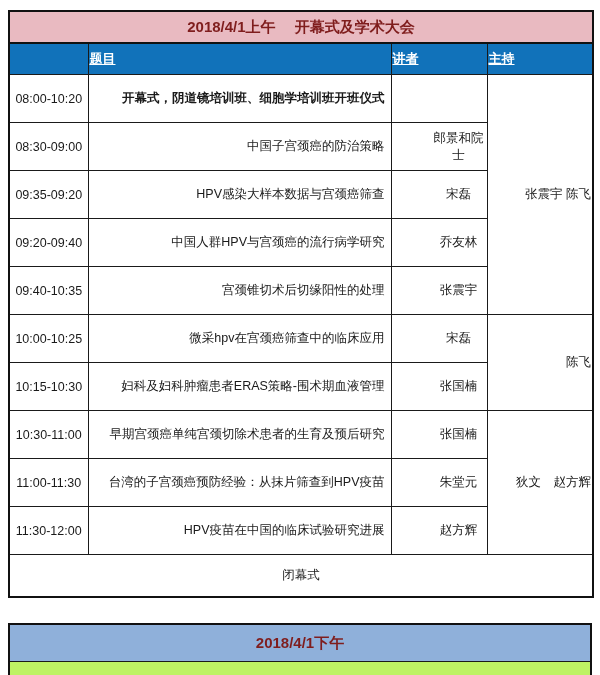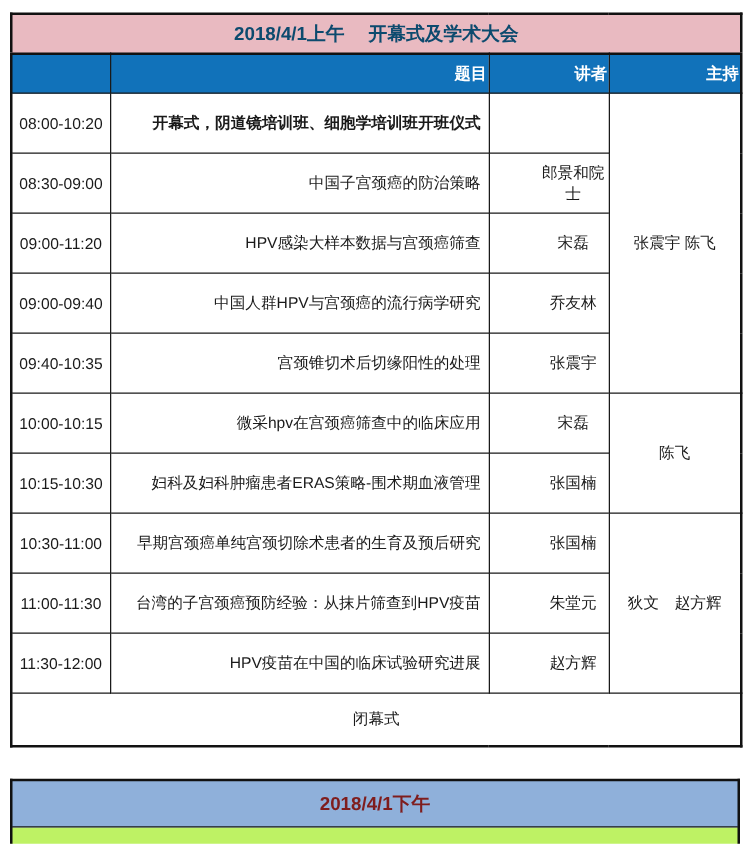--- a/index.html
+++ b/index.html
@@ -20,41 +20,42 @@
   }
   .t1 { border: 2px solid #111111; }
   .t1 th, .t1 td { border: 1px solid #1a1a1a; }
 
   .pink-header {
     background: #e9bac1;
     height: 28px;
     font-size: 15px;
     font-weight: bold;
     text-align: center;
-    color: #0c4a6e;
+    color: #7f1d1d;
     border-bottom: 2px solid #111111 !important;
   }
   .blue-head th {
     background: #1172ba;
     color: #ffffff;
     font-size: 13px;
     font-weight: bold;
     height: 28px;
-    text-align: right;
+    text-align: left;
+    text-decoration: underline;
   }
   .t1 tbody td {
     height: 39px;
     font-size: 12.5px;
     background: #ffffff;
   }
   td.time { text-align: center; padding: 0 2px; }
   td.title { text-align: right; padding: 4px 6px; }
   td.bold-title { font-weight: bold; }
   td.speaker { text-align: center; padding-left: 40px; }
-  td.chair { text-align: center; font-size: 13px; margin-left: 32px; }
+  td.chair { text-align: right; font-size: 13px; margin-left: 32px; }
   td.closing {
     background: #ddedf6;
     text-align: center;
     height: 36px;
     font-size: 13px;
   }
 
   .t2 {
     border: 2px solid #111111;
     margin-top: 25px;
@@ -104,36 +105,36 @@
         <td class="title bold-title">开幕式，阴道镜培训班、细胞学培训班开班仪式</td>
         <td class="speaker"></td>
         <td class="chair" rowspan="5">张震宇 陈飞</td>
       </tr>
       <tr>
         <td class="time">08:30-09:00</td>
         <td class="title">中国子宫颈癌的防治策略</td>
         <td class="speaker">郎景和院士</td>
       </tr>
       <tr>
-        <td class="time">09:00-11:20</td>
+        <td class="time">09:35-09:20</td>
         <td class="title">HPV感染大样本数据与宫颈癌筛查</td>
         <td class="speaker">宋磊</td>
       </tr>
       <tr>
-        <td class="time">09:00-09:40</td>
+        <td class="time">09:20-09:40</td>
         <td class="title">中国人群HPV与宫颈癌的流行病学研究</td>
         <td class="speaker">乔友林</td>
       </tr>
       <tr>
         <td class="time">09:40-10:35</td>
         <td class="title">宫颈锥切术后切缘阳性的处理</td>
         <td class="speaker">张震宇</td>
       </tr>
       <tr>
-        <td class="time">10:00-10:15</td>
+        <td class="time">10:00-10:25</td>
         <td class="title">微采hpv在宫颈癌筛查中的临床应用</td>
         <td class="speaker">宋磊</td>
         <td class="chair" rowspan="2">陈飞</td>
       </tr>
       <tr>
         <td class="time">10:15-10:30</td>
         <td class="title">妇科及妇科肿瘤患者ERAS策略-围术期血液管理</td>
         <td class="speaker">张国楠</td>
       </tr>
       <tr>

